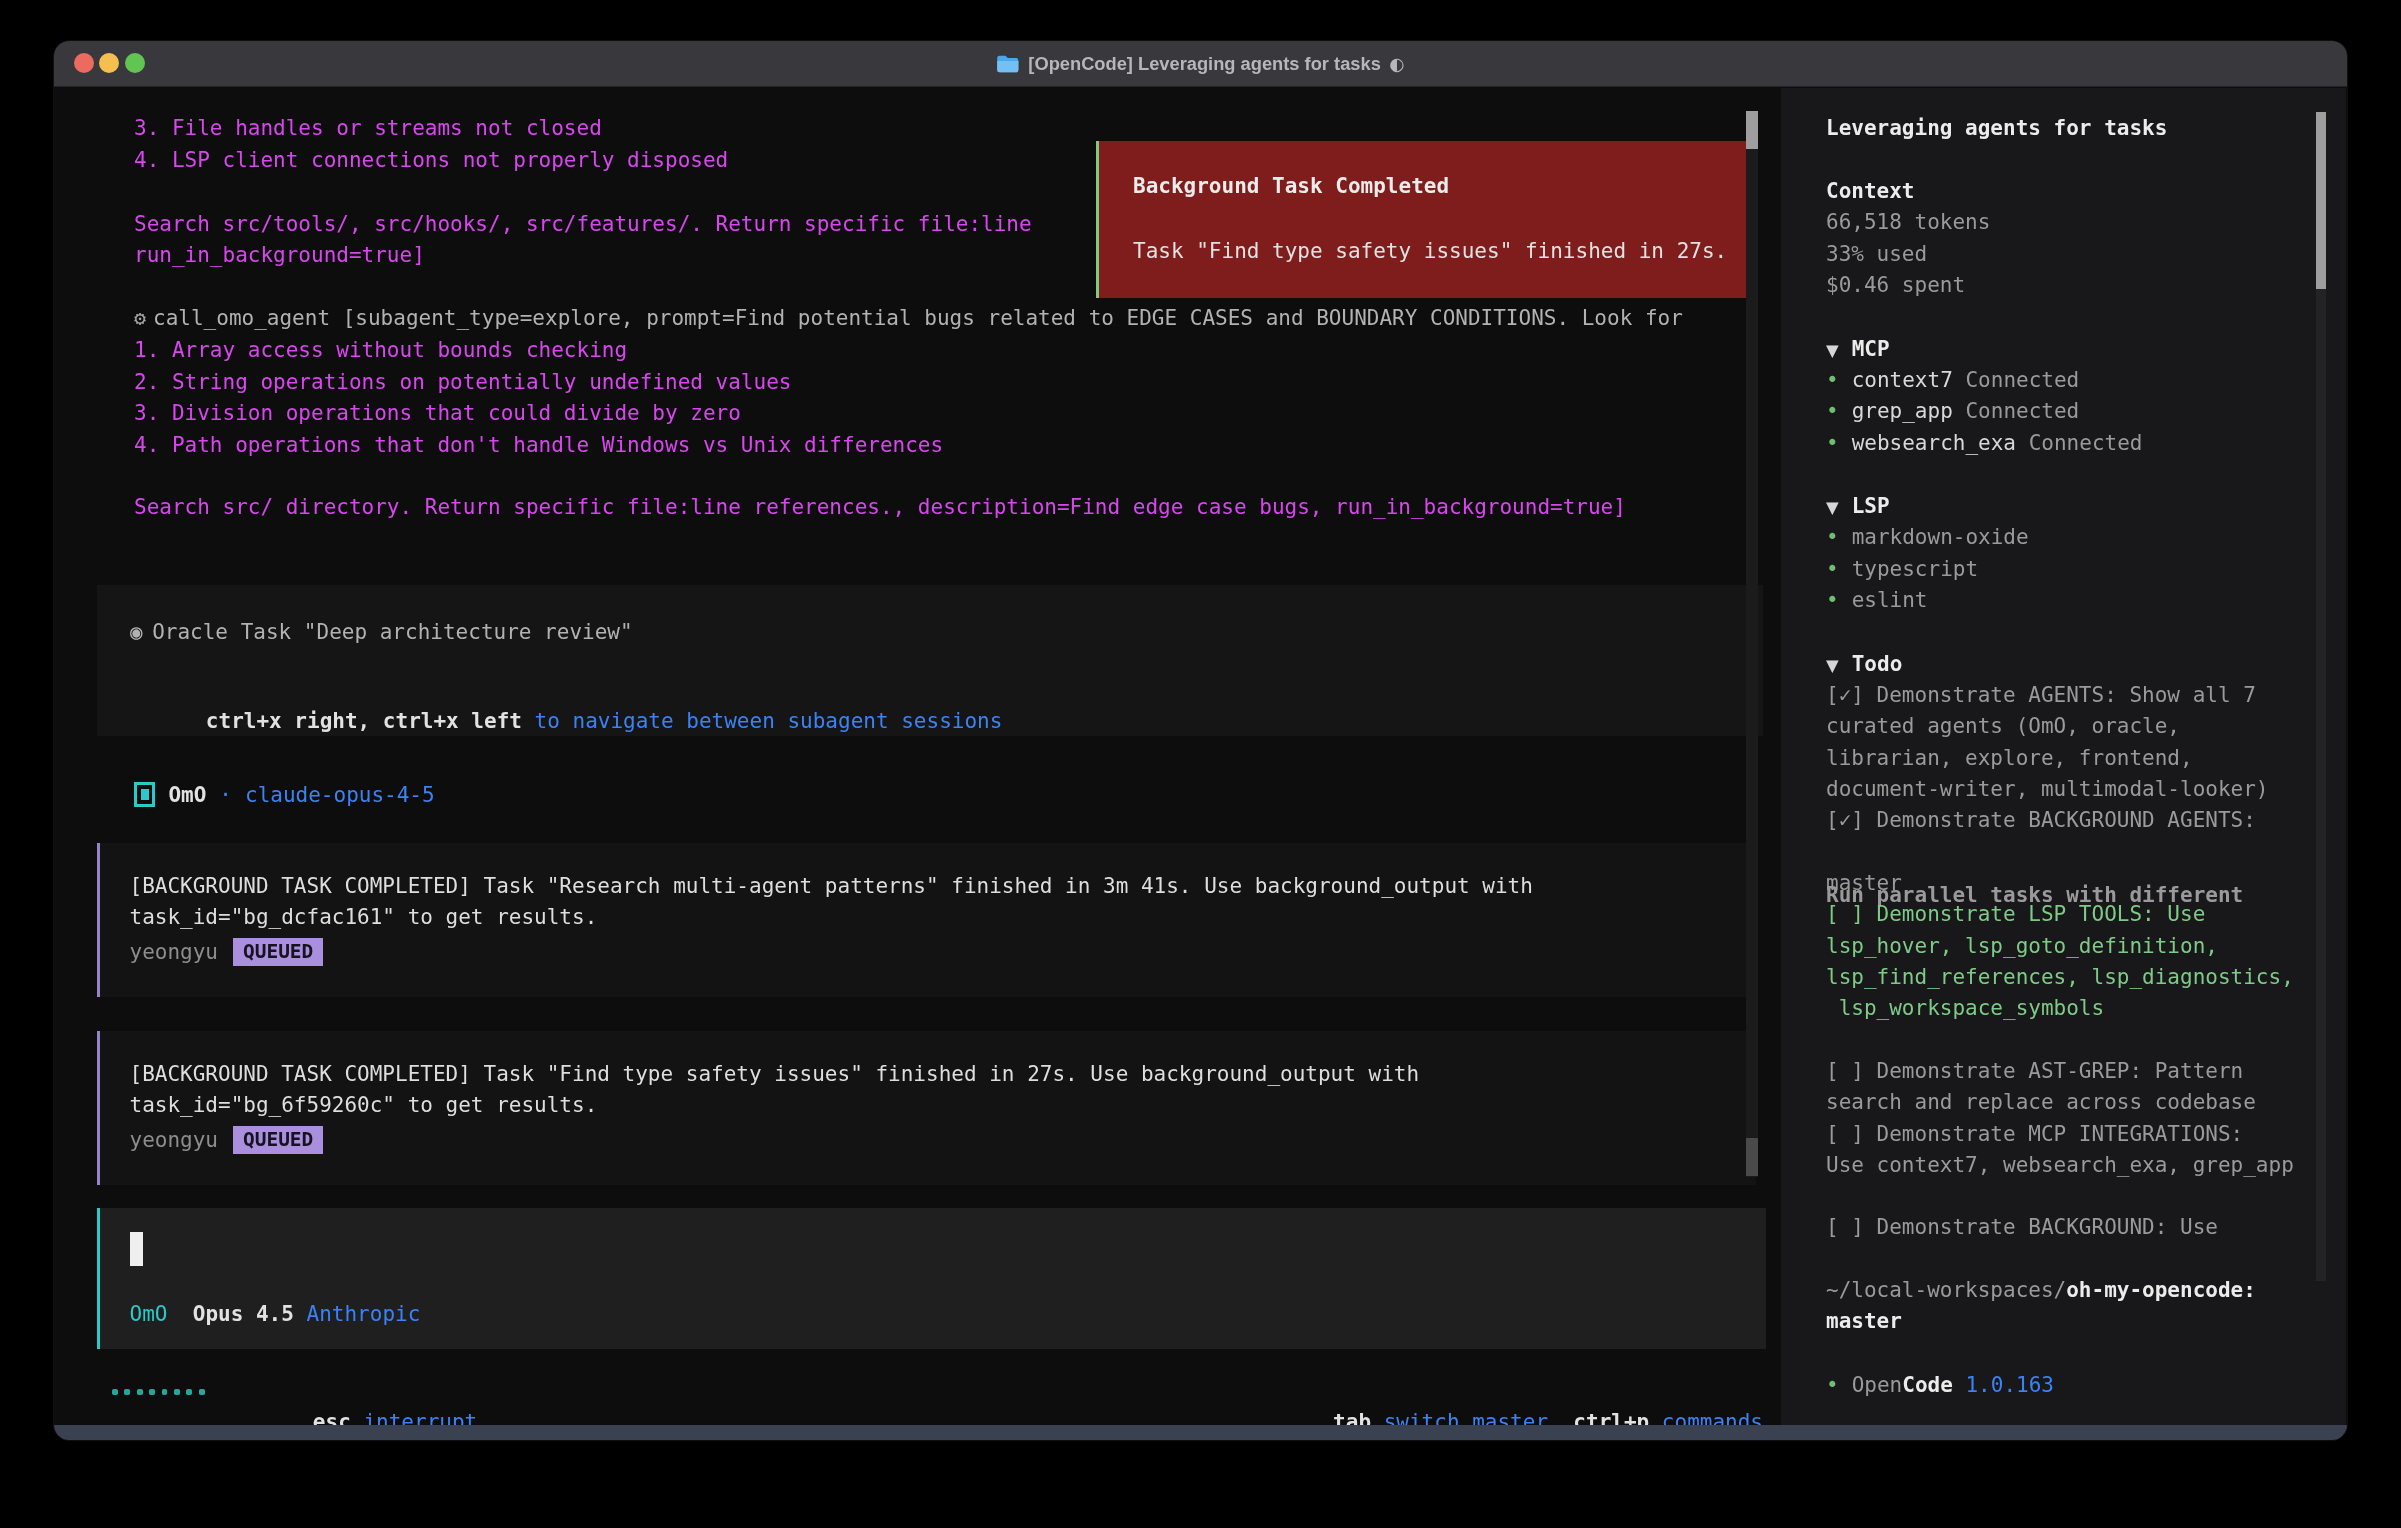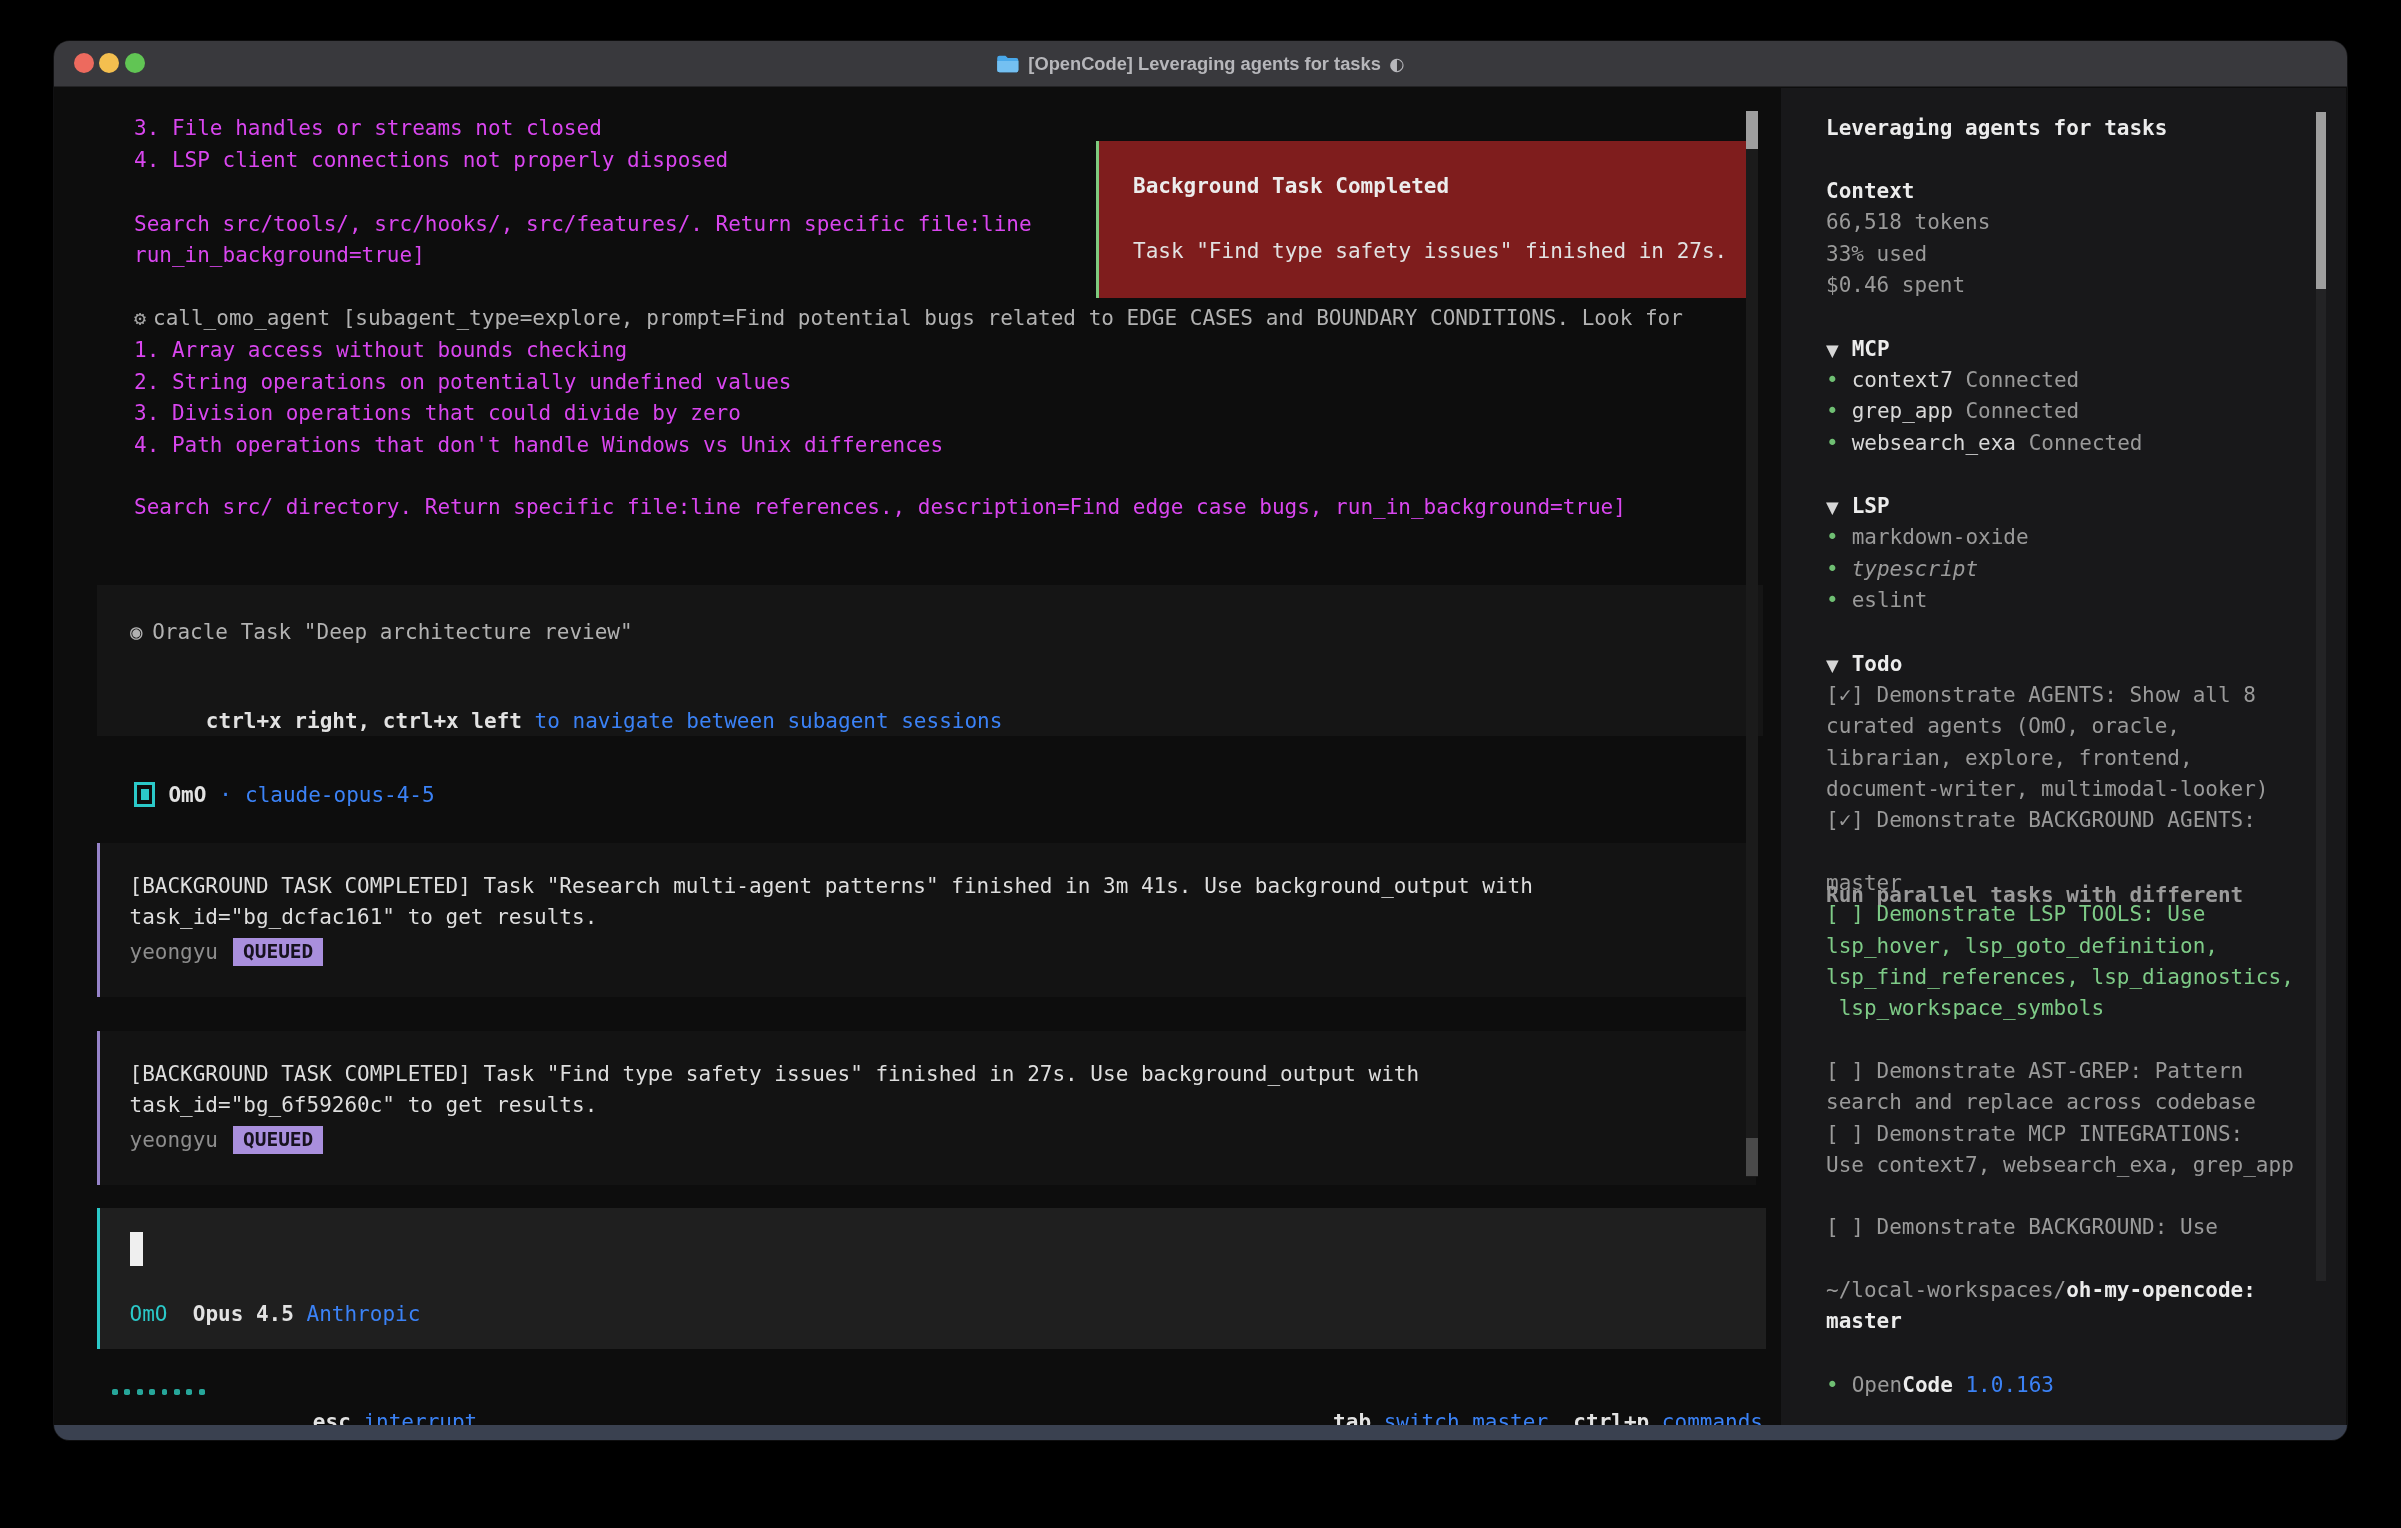--- a/index.html
+++ b/index.html
@@ -187,25 +187,25 @@
     <div class="sb-line" style="top:151px;">33% used</div>
     <div class="sb-line" style="top:182px;">$0.46 spent</div>
 
     <div class="sb-line" style="top:246px;"><span class="tri">▼</span><span class="sb-head">MCP</span></div>
     <div class="sb-line" style="top:277px;"><span class="bullet">•</span><span class="sb-name">context7</span><span> Connected</span></div>
     <div class="sb-line" style="top:308px;"><span class="bullet">•</span><span class="sb-name">grep_app</span><span> Connected</span></div>
     <div class="sb-line" style="top:340px;"><span class="bullet">•</span><span class="sb-name">websearch_exa</span><span> Connected</span></div>
 
     <div class="sb-line" style="top:403px;"><span class="tri">▼</span><span class="sb-head">LSP</span></div>
     <div class="sb-line" style="top:434px;"><span class="bullet">•</span><span>markdown-oxide</span></div>
-    <div class="sb-line" style="top:466px;font-style:italic;"><span class="bullet">•</span><span>typescript</span></div>
+    <div class="sb-line" style="top:466px;"><span class="bullet">•</span><span>typescript</span></div>
     <div class="sb-line" style="top:497px;"><span class="bullet">•</span><span>eslint</span></div>
 
     <div class="sb-line" style="top:561px;"><span class="tri">▼</span><span class="sb-head">Todo</span></div>
-    <div class="sb-line" style="top:592px;">[✓] Demonstrate AGENTS: Show all 8</div>
+    <div class="sb-line" style="top:592px;">[✓] Demonstrate AGENTS: Show all 7</div>
     <div class="sb-line" style="top:623px;">curated agents (OmO, oracle,</div>
     <div class="sb-line" style="top:655px;">librarian, explore, frontend,</div>
     <div class="sb-line" style="top:686px;">document-writer, multimodal-looker)</div>
     <div class="sb-line" style="top:717px;">[✓] Demonstrate BACKGROUND AGENTS:</div>
     <div class="sb-line" style="top:792px;font-weight:bold;">Run parallel tasks with different</div>
     <div class="sb-line" style="top:780px;">master</div>
     <div class="sb-line sb-green" style="top:811px;">[ ] Demonstrate LSP TOOLS: Use</div>
     <div class="sb-line sb-green" style="top:843px;">lsp_hover, lsp_goto_definition,</div>
     <div class="sb-line sb-green" style="top:874px;">lsp_find_references, lsp_diagnostics,</div>
     <div class="sb-line sb-green" style="top:905px;"> lsp_workspace_symbols</div>

